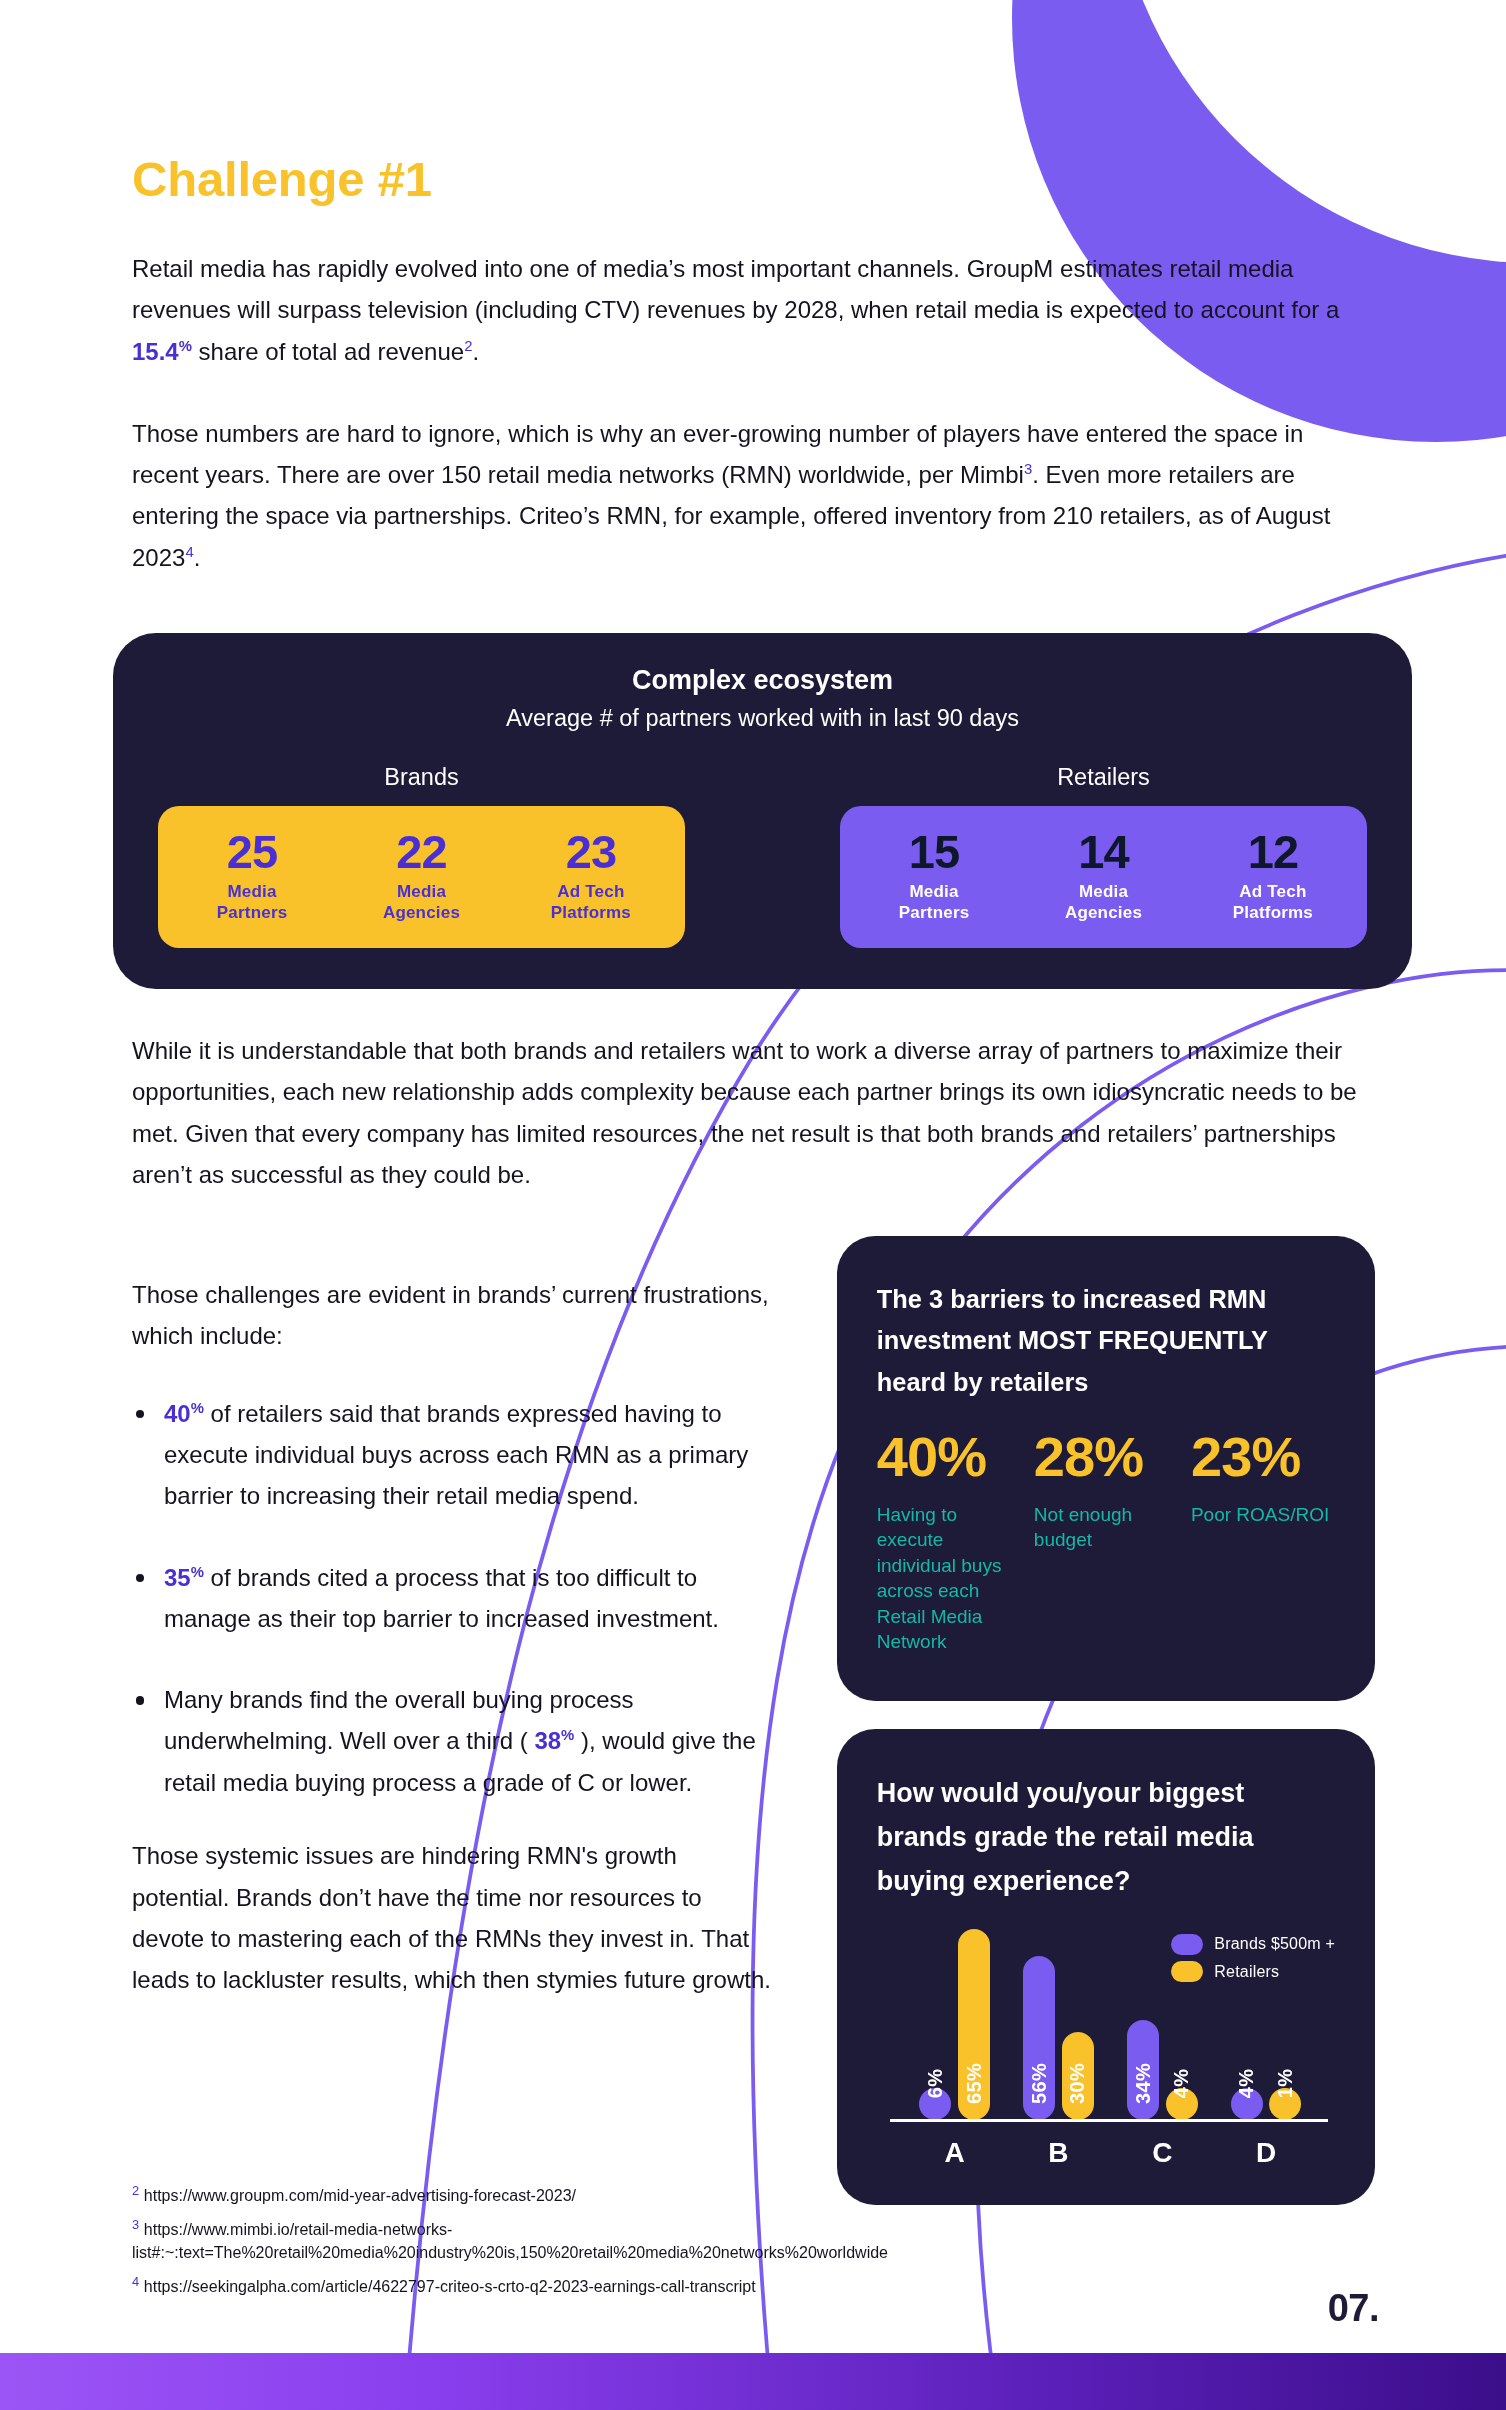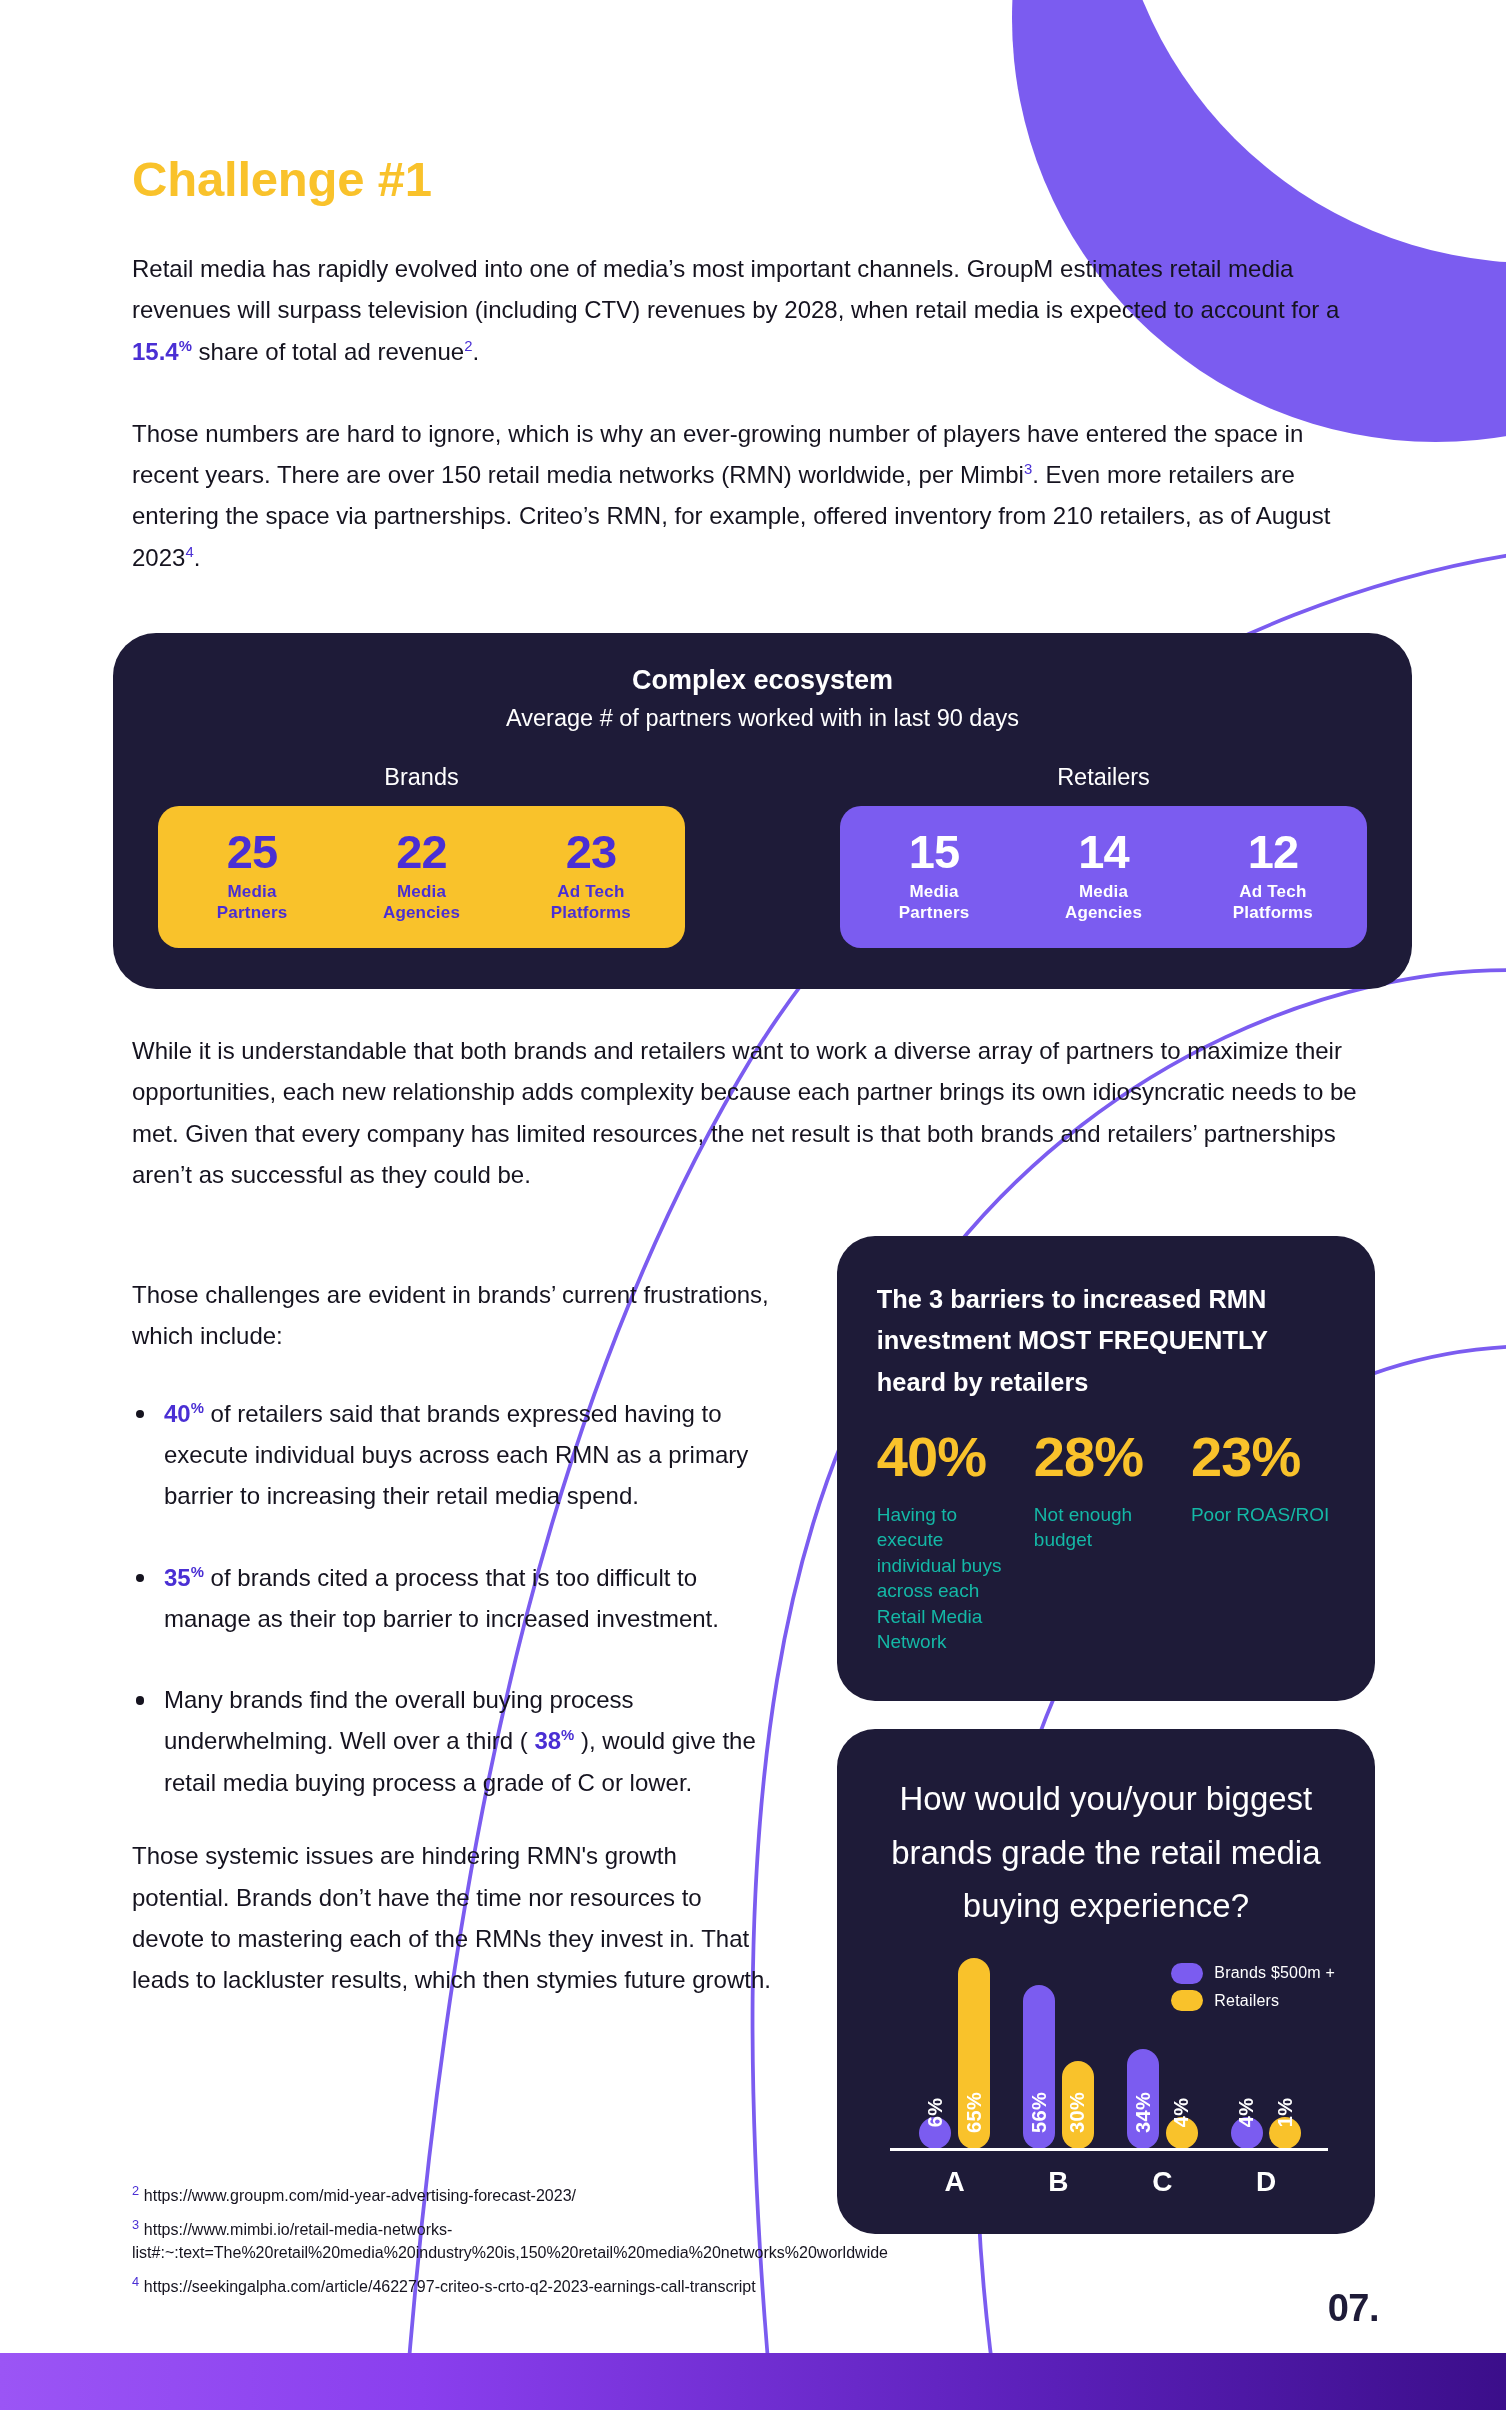--- a/index.html
+++ b/index.html
@@ -154,21 +154,21 @@
     flex: 1;
     text-align: center;
   }
   .stat-num {
     font-size: 47px;
     font-weight: 700;
     line-height: 1.05;
     letter-spacing: -0.9px;
   }
   .stat-box.brands .stat-num { color: #4A2FD4; }
-  .stat-box.retail .stat-num { color: #ffffff; }
+  .stat-box.retail .stat-num { color: #0f172a; }
   .stat-label {
     margin-top: 5.6px;
     font-size: 17px;
     font-weight: 700;
     line-height: 1.22;
     letter-spacing: 0.2px;
   }
   .stat-box.brands .stat-label { color: #4A2FD4; }
   .stat-box.retail .stat-label { color: #ffffff; }
 
@@ -237,24 +237,23 @@
 
   
   .chart-card {
     background: #1E1B38;
     border-radius: 38px;
     padding: 43px 40px 32px;
     color: #ffffff;
     margin-top: 28px;
   }
   .chart-title {
-    font-size: 33px;
-    font-weight: 400;
+    font-size: 27px;
+    font-weight: 700;
     line-height: 1.62;
-    text-align: center;
   }
   .chart-area {
     position: relative;
     margin-top: 17px;
     height: 252px;
   }
   .legend {
     position: absolute;
     right: 0;
     top: 13px;

